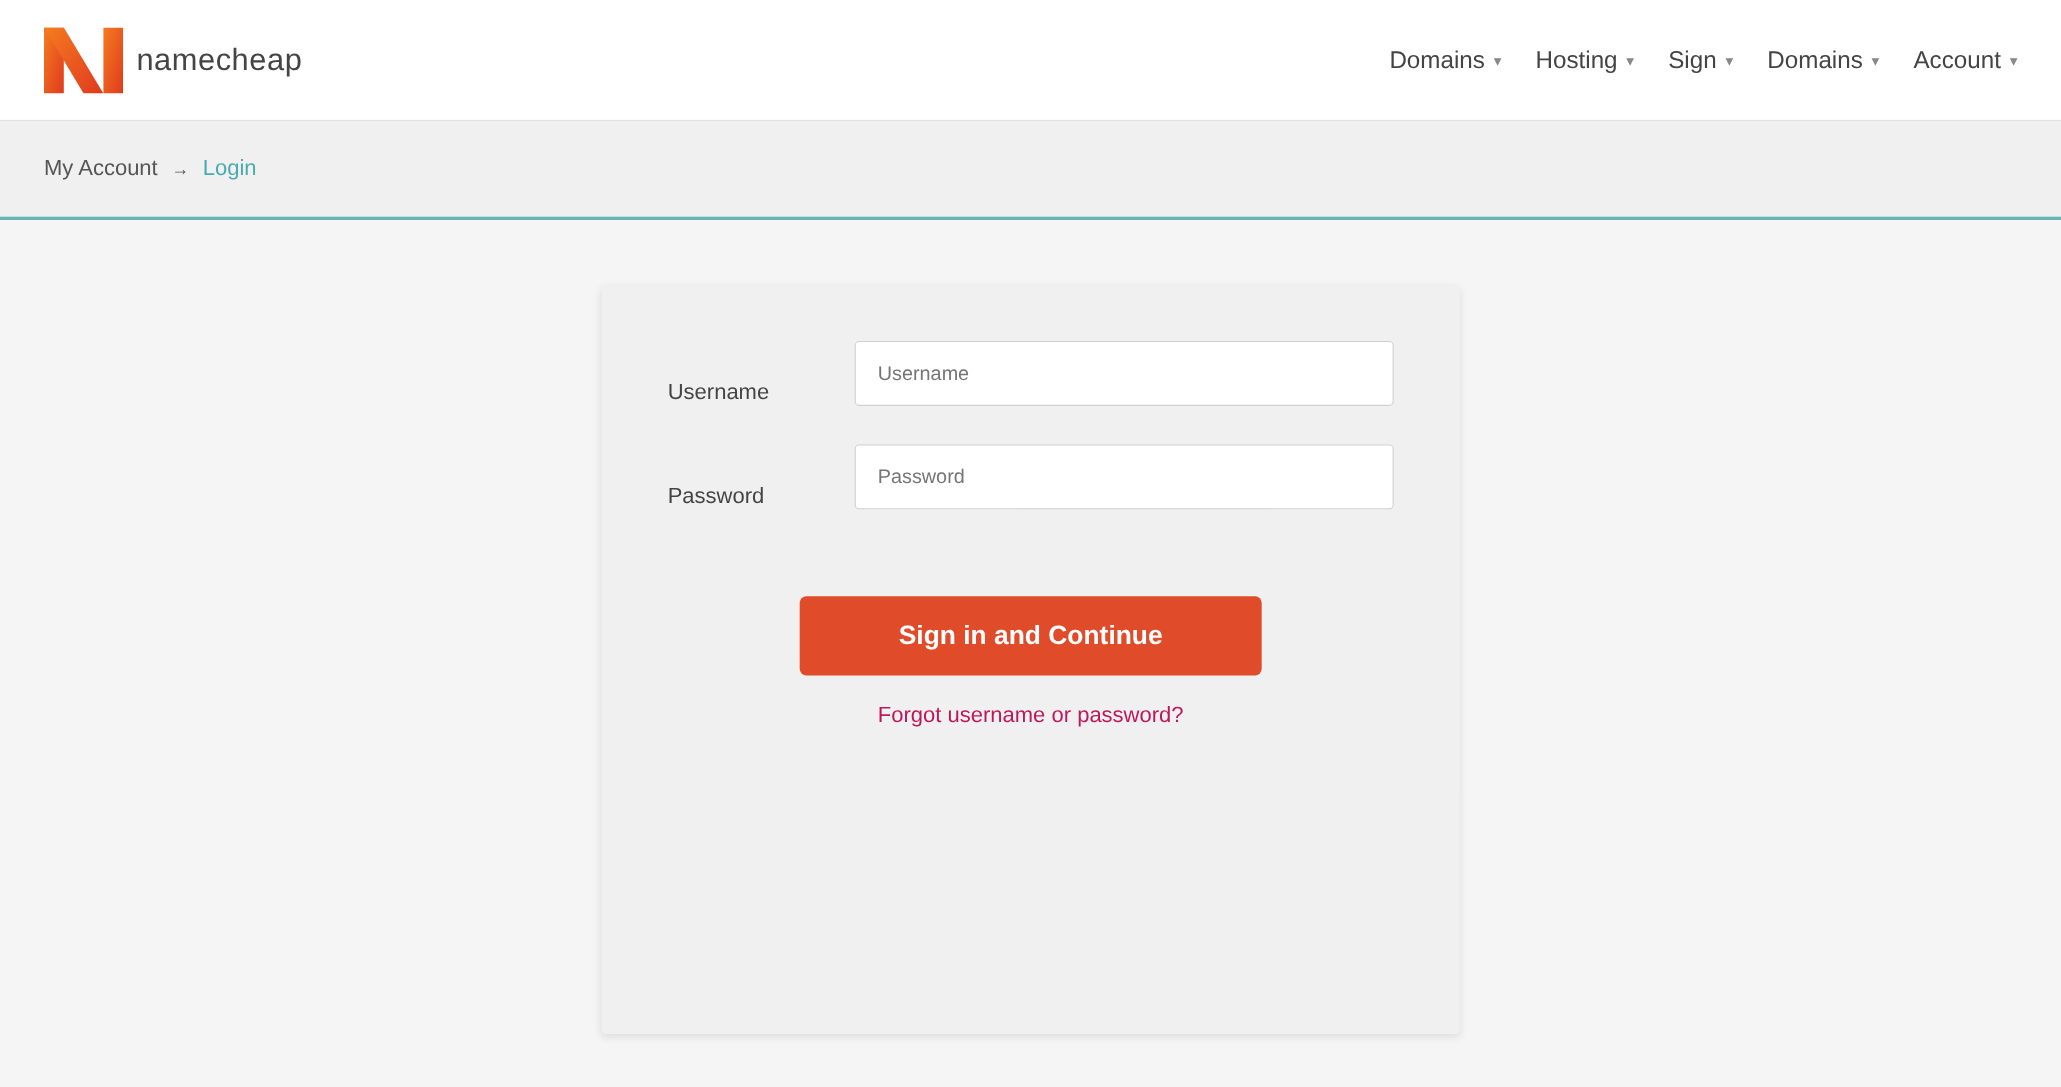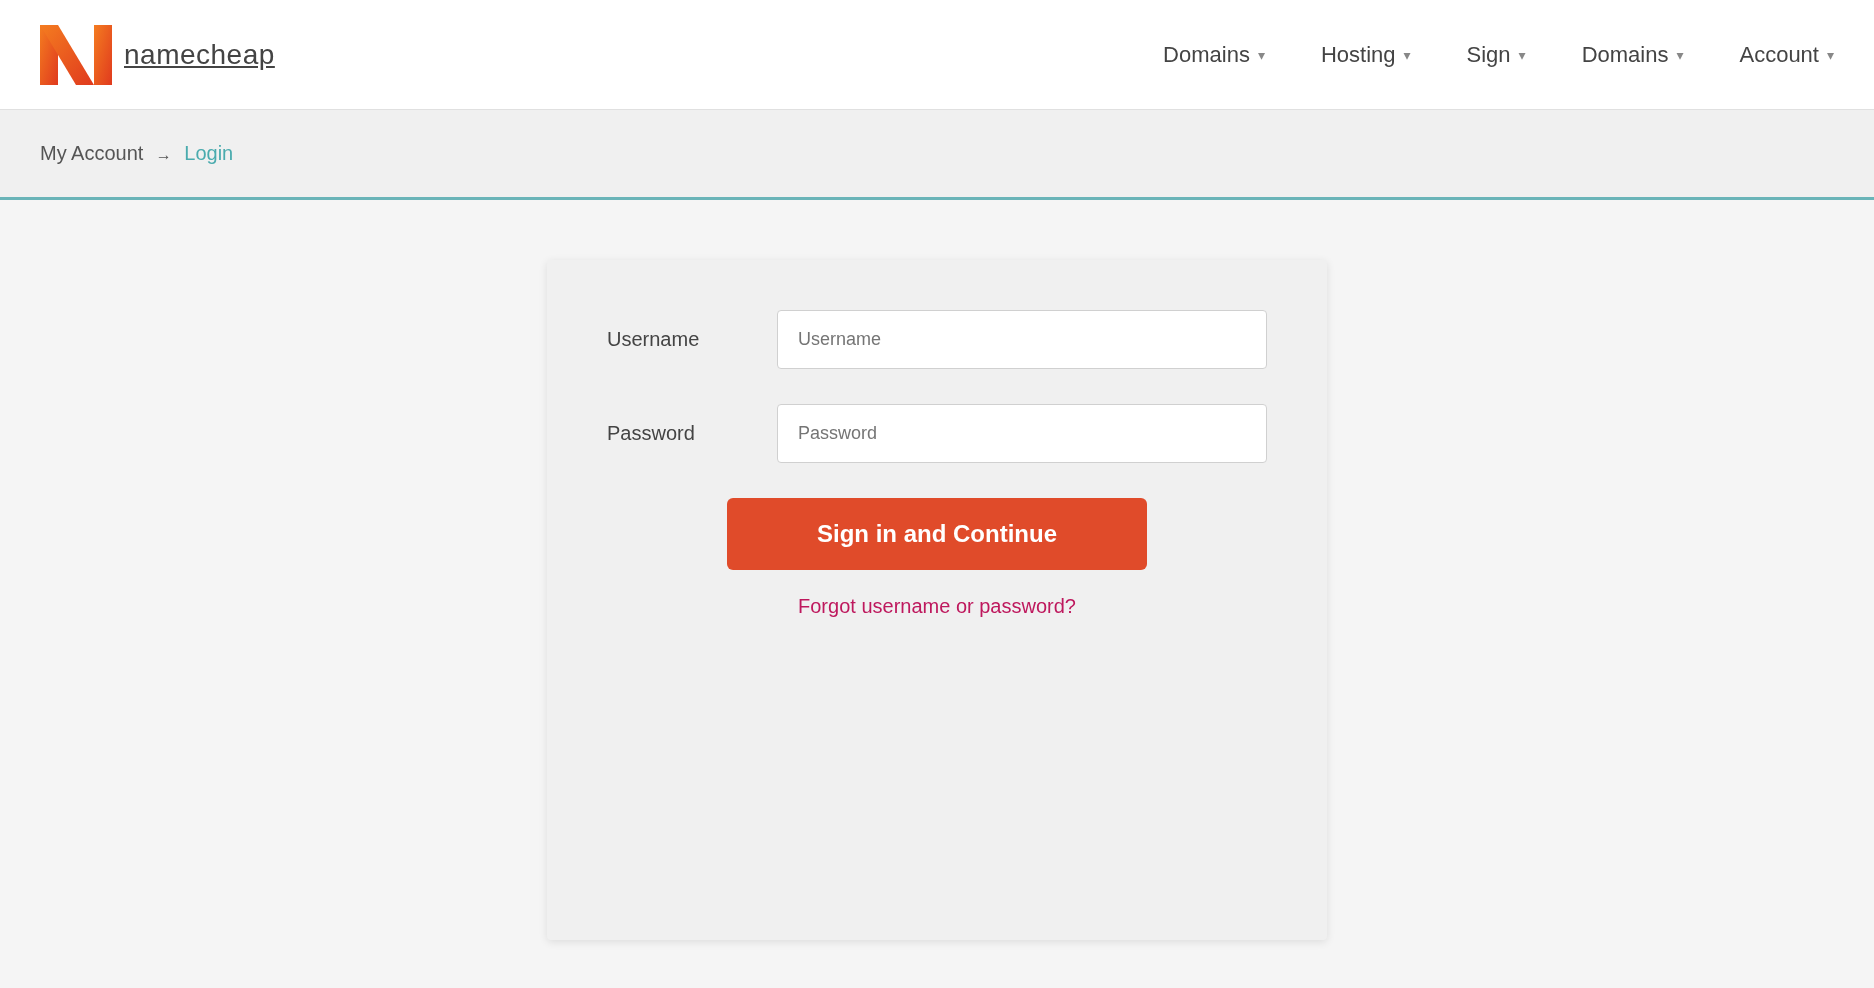--- a/index.html
+++ b/index.html
@@ -35,27 +35,26 @@
     .logo-icon {
       width: 72px;
       height: 60px;
     }
 
     .logo-text {
       font-size: 28px;
       color: #444;
       font-weight: 400;
       letter-spacing: 0.5px;
-      text-decoration: underline;
     }
 
     nav {
       display: flex;
       align-items: center;
-      gap: 56px;
+      gap: 31px;
     }
 
     .nav-item {
       display: flex;
       align-items: center;
       gap: 8px;
       font-size: 22px;
       color: #444;
       cursor: pointer;
       font-weight: 400;
@@ -130,21 +129,21 @@
       text-decoration: none;
     }
 
     .card-body {
       padding: 50px 60px 60px 60px;
       background: #f0f0f0;
     }
 
     .form-row {
       display: flex;
-      align-items: center;
+      align-items: flex-end;
       margin-bottom: 35px;
       gap: 30px;
     }
 
     .form-label {
       font-size: 20px;
       color: #444;
       width: 140px;
       text-align: left;
       flex-shrink: 0;
@@ -173,20 +172,21 @@
       background: #e04b2a;
       color: #ffffff;
       border: none;
       border-radius: 6px;
       padding: 22px 70px;
       font-size: 24px;
       font-weight: 600;
       cursor: pointer;
       width: 420px;
       transition: background 0.2s;
+      margin-top: 44px;
     }
 
     .forgot-link {
       color: #be185d;
       font-size: 20px;
       cursor: pointer;
       text-decoration: none;
     }
   </style>
 </head>

